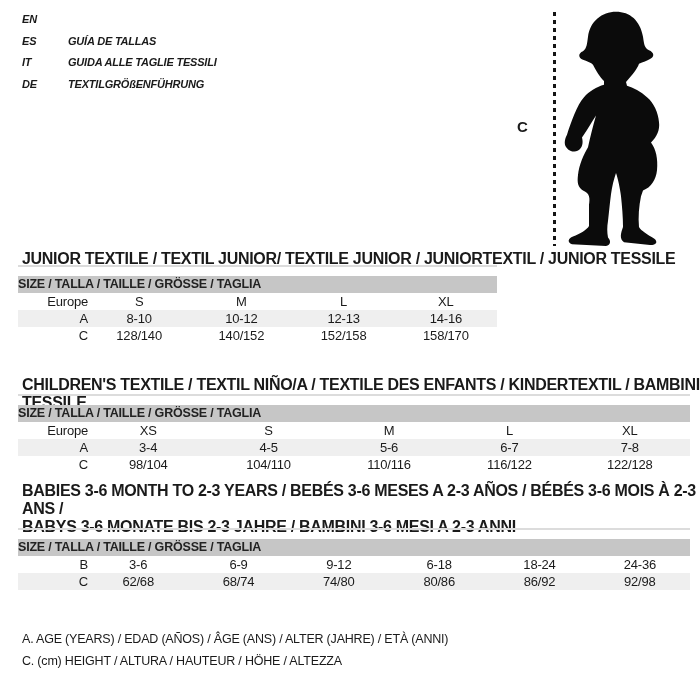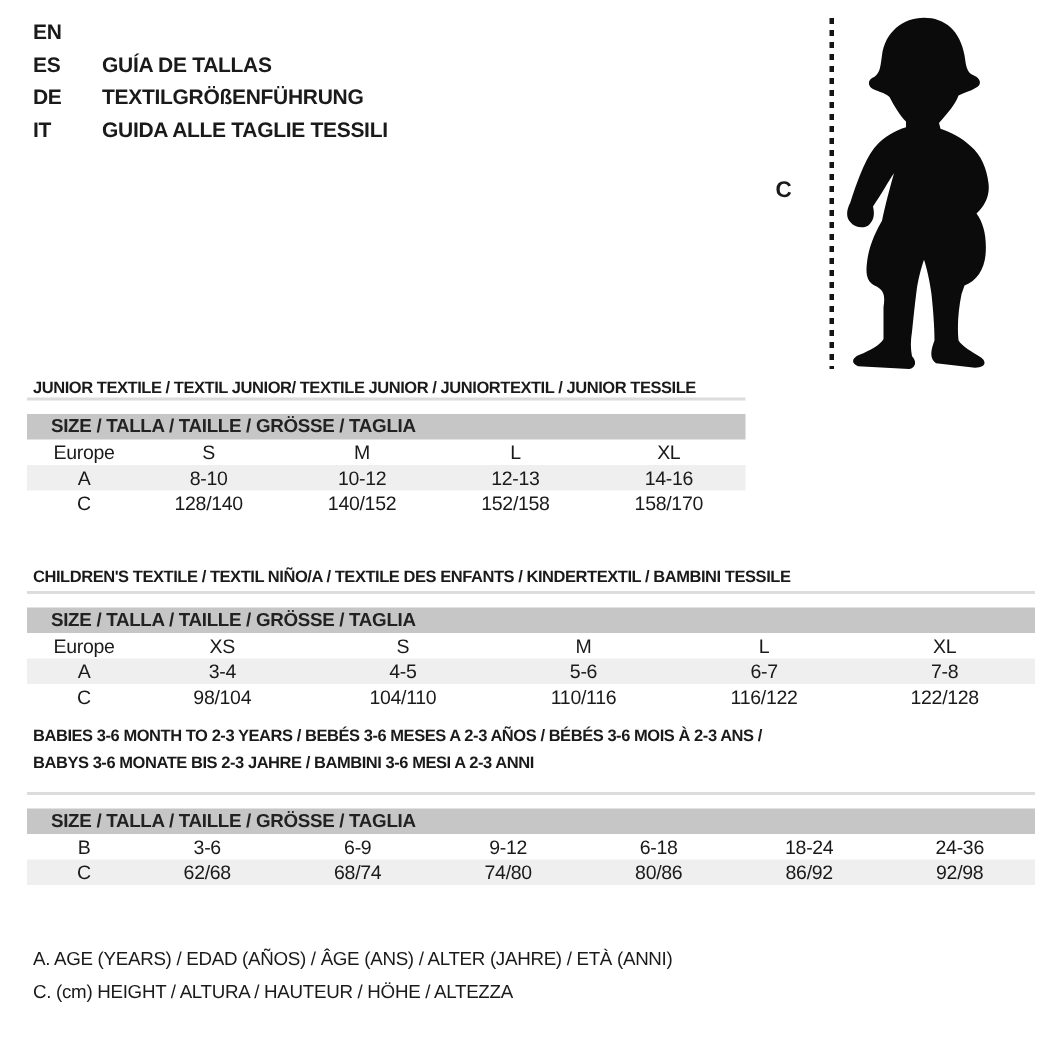--- a/index.html
+++ b/index.html
@@ -6,48 +6,48 @@
   html,body { width:700px; height:700px; background:#ffffff; }
   body {
     position:relative;
     font-family:"Liberation Sans", sans-serif;
     color:#1a1a1a;
     overflow:hidden;
   }
 
   
   .lang-block { position:absolute; left:22px; top:13px; }
-  .lang-row { display:flex; align-items:baseline; height:21.5px; font-weight:bold; font-size:14px; letter-spacing:-0.2px; }
+  .lang-row { display:flex; align-items:baseline; height:21.5px; font-weight:bold; font-size:11px; letter-spacing:-0.2px;font-style:italic; }
   .lang-code { width:46px; }
 
   
   .figure-wrap { position:absolute; left:505px; top:0; width:195px; height:260px; }
   .dotted-line {
     position:absolute; left:48px; top:12px; width:2.5px; height:234px;
     background:repeating-linear-gradient(to bottom, #141414 0 4px, transparent 4px 8px);
   }
   .measure-label { position:absolute; left:12px; top:118px; font-size:15px; font-weight:bold; }
   .toddler-svg { position:absolute; left:57px; top:8px; }
 
   
   .sec-title {
     position:absolute; left:22px;
-    font-weight:bold; font-size:11px; letter-spacing:-0.3px; line-height:18px;
+    font-weight:bold; font-size:16px; letter-spacing:-0.3px; line-height:18px;
   }
 
   
   .tbl { position:absolute; left:18px; }
   .tbl .toprule { height:2px; background:#dcdcdc; margin-bottom:9px; }
   .tbl .bar {
     height:17px; line-height:17px; background:#c6c6c6;
-    padding-left:16px; font-size:12.5px; font-weight:bold; letter-spacing:-0.2px; color:#222;
+    padding-left:0; font-size:12.5px; font-weight:bold; letter-spacing:-0.2px; color:#222;
   }
   .row { display:grid; height:17px; align-items:center; font-size:13px; letter-spacing:-0.2px; }
   .row > div { text-align:center; }
-  .row > div:first-child { text-align:center; padding-left:6px; }
+  .row > div:first-child { text-align:right; padding-left:6px; }
   .row.shade { background:#efefef; }
   .t1 { width:479px; } .t1 .row { grid-template-columns:70px repeat(4,1fr); }
   .t2 { width:672px; } .t2 .row { grid-template-columns:70px repeat(5,1fr); }
   .t3 { width:672px; } .t3 .row { grid-template-columns:70px repeat(6,1fr); }
 
   
   .legend { position:absolute; left:22px; top:628px; }
   .legend div { font-size:12.5px; font-weight:normal; letter-spacing:-0.2px; line-height:22px; }
 </style>
 </head>
@@ -55,26 +55,26 @@
 
 <div class="lang-block">
   <div class="lang-row">
     <span class="lang-code">EN</span>
   </div>
   <div class="lang-row">
     <span class="lang-code">ES</span>
     <span>GUÍA DE TALLAS</span>
   </div>
   <div class="lang-row">
+    <span class="lang-code">IT</span>
+    <span>GUIDA ALLE TAGLIE TESSILI</span>
+  </div>
+  <div class="lang-row">
     <span class="lang-code">DE</span>
     <span>TEXTILGRÖßENFÜHRUNG</span>
-  </div>
-  <div class="lang-row">
-    <span class="lang-code">IT</span>
-    <span>GUIDA ALLE TAGLIE TESSILI</span>
   </div>
 </div>
 
 <div class="figure-wrap">
   <span class="measure-label">C</span>
   <div class="dotted-line"></div>
   <svg class="toddler-svg" width="100" height="240" viewBox="0 0 100 250" preserveAspectRatio="none">
     <path fill="#0b0b0b" d="
       M54 4
       C40 4 28 14 26 30

